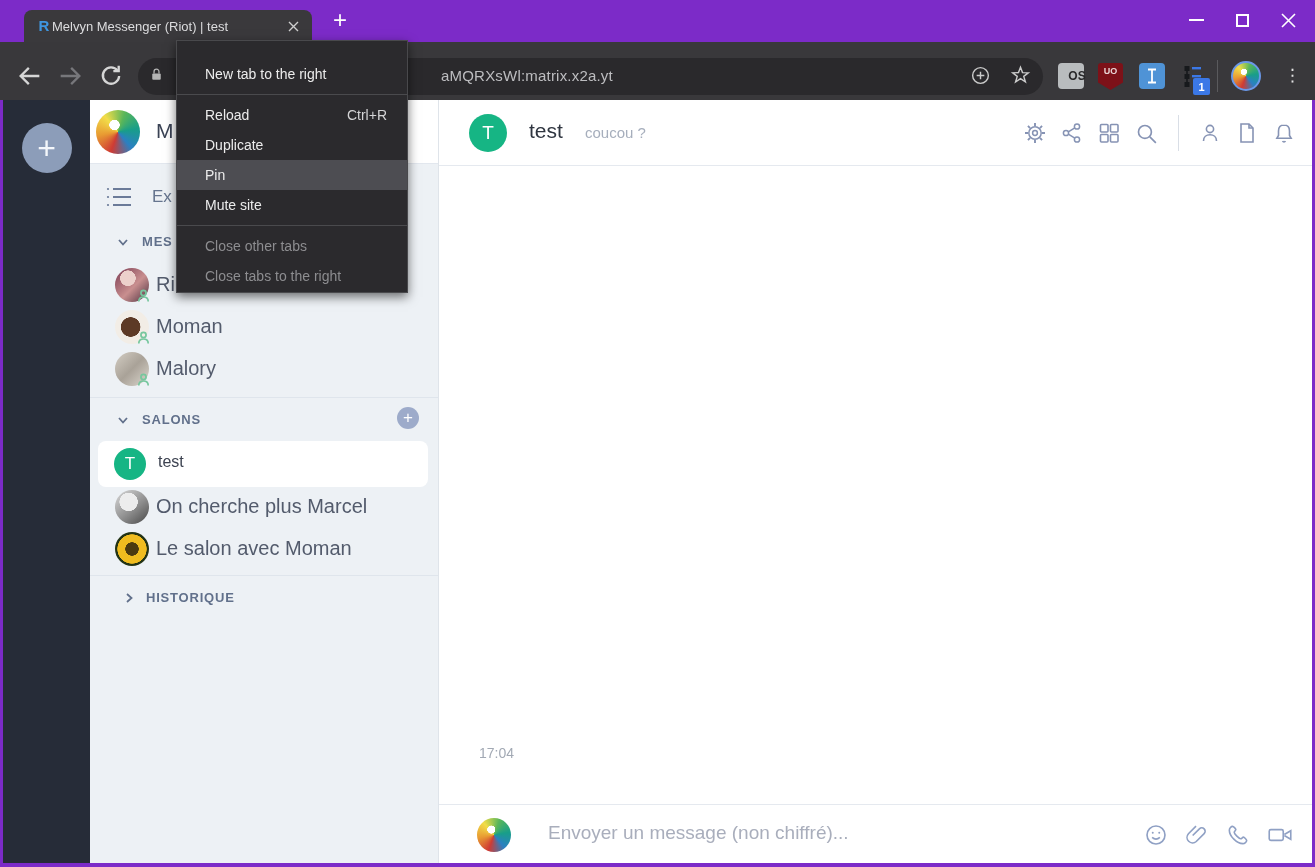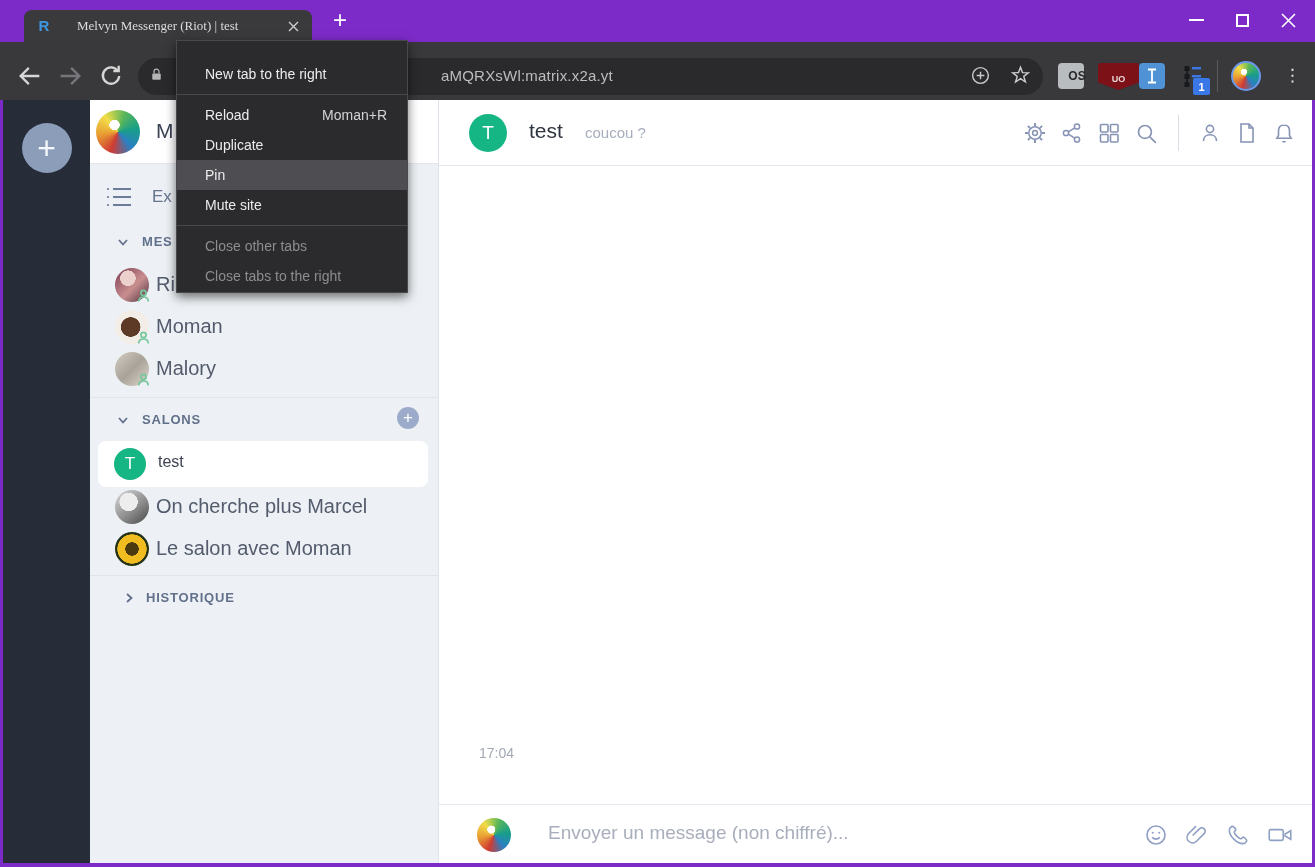--- a/index.html
+++ b/index.html
@@ -4,43 +4,43 @@
 <style>
   * { margin:0; padding:0; box-sizing:border-box; }
   html,body { background:#000; }
   body { font-family:"Liberation Sans", sans-serif; }
   #stage { position:relative; width:1315px; height:867px; overflow:hidden; background:#7c2bc8; }
 
   
   .titlebar { position:absolute; left:0; top:0; width:100%; height:42px; background:#7c2bc8; }
   .tab { position:absolute; left:24px; top:10px; width:288px; height:32px; background:#3a393c;
          border-radius:8px 8px 0 0; display:flex; align-items:center; padding:0 10px 0 12px; }
-  .tab-title { flex:1; font-size:13px; color:#dcdcde; white-space:nowrap; overflow:hidden; margin-left:25px;font-family:Liberation Serif, serif; }
+  .tab-title { flex:1; font-size:13px; color:#dcdcde; white-space:nowrap; overflow:hidden; margin-left:0; }
   .favicon-r { width:16px; height:16px; font-weight:bold; font-size:15px; line-height:16px; text-align:center;
                color:#3f96e0; flex:0 0 auto; }
   .tab-close { width:18px; height:18px; display:flex; align-items:center; justify-content:center; color:#cfcfcf; }
   .newtab { position:absolute; left:326px; top:6px; width:28px; height:30px; color:#fdfdfd;
             font-size:24px; font-weight:300; text-align:center; line-height:28px; }
   .wincontrols { position:absolute; right:4px; top:0; height:40px; display:flex; }
   .winbtn { width:46px; height:40px; display:flex; align-items:center; justify-content:center; color:#fff; }
   .winbtn .bar { width:15px; height:2px; background:#fff; }
   .winbtn .box { width:13px; height:13px; border:2px solid #fff; }
 
   .toolbar { position:absolute; left:0; top:42px; width:100%; height:58px; background:#39383b; }
   .navbtn { position:absolute; top:62px; width:28px; height:28px; color:#d6d6d6; }
   .navbtn.disabled { color:#77777b; }
   .urlpill { position:absolute; left:138px; top:58px; width:905px; height:37px; background:#2a292c; border-radius:19px; }
   .lock { position:absolute; left:148px; top:66px; color:#b5b5b5; }
   .urltext { position:absolute; left:441px; top:67px; font-size:15px; color:#bdbdc0; letter-spacing:.2px; }
   .pill-ic { position:absolute; top:64px; color:#cacaca; }
   .ext { position:absolute; top:63px; width:26px; height:26px; border-radius:4px; display:flex; align-items:center; justify-content:center; }
   .ext-as { left:1058px; background:#b9bcbe; color:#29292b; font-weight:bold; font-size:12px;padding-left:12px; }
-  .ext-ublock { left:1098px; width:41px; height:27px; background:#7d1118; border-radius:3px 3px 0 0;
+  .ext-ublock { left:1098px; width:25px; height:27px; background:#7d1118; border-radius:3px 3px 0 0;
                 clip-path:polygon(0 0,100% 0,100% 72%,50% 100%,0 72%); color:#e9d6d6; font-weight:bold; font-size:9px;
-                align-items:flex-start; padding-top:11px; }
+                align-items:flex-start; padding-top:3px; }
   .ext-ibeam { left:1139px; background:#4f93d6; color:#fff; }
   .ext-tree { left:1180px; background:transparent; }
   .tree-badge { position:absolute; left:1193px; top:78px; width:17px; height:17px; background:#3b78e7; border-radius:2px;
                 color:#fff; font-size:11px; font-weight:bold; display:flex; align-items:center; justify-content:center; }
   .tb-sep { position:absolute; left:1217px; top:60px; width:1px; height:32px; background:#5a5a5d; }
   .profile-avatar { position:absolute; left:1231px; top:61px; width:30px; height:30px; border-radius:50%;
                     border:2px solid #6b98e8;
                     background:radial-gradient(circle at 42% 34%, #ffffff 0 13%, rgba(255,255,255,0) 14%),
                     conic-gradient(from 200deg,#cf3b34,#e89a32,#f2dd49,#59b65a,#189e89,#2b80c2,#cf3b34); }
   .dots { position:absolute; left:1284px; top:62px; width:16px; height:28px; color:#e2e2e2; font-size:17px;
@@ -394,21 +394,21 @@
   </div>
 
   <div class="ctxmenu">
     <div class="cm-item">
       <span class="lbl">New tab to the right</span>
         <span class="sc"></span>
     </div>
     <div class="cm-sep"></div>
     <div class="cm-item">
       <span class="lbl">Reload</span>
-        <span class="sc">Moman+R</span>
+        <span class="sc">Ctrl+R</span>
     </div>
     <div class="cm-item">
       <span class="lbl">Duplicate</span>
         <span class="sc"></span>
     </div>
     <div class="cm-item hl">
       <span class="lbl">Pin</span>
         <span class="sc"></span>
     </div>
     <div class="cm-item">

